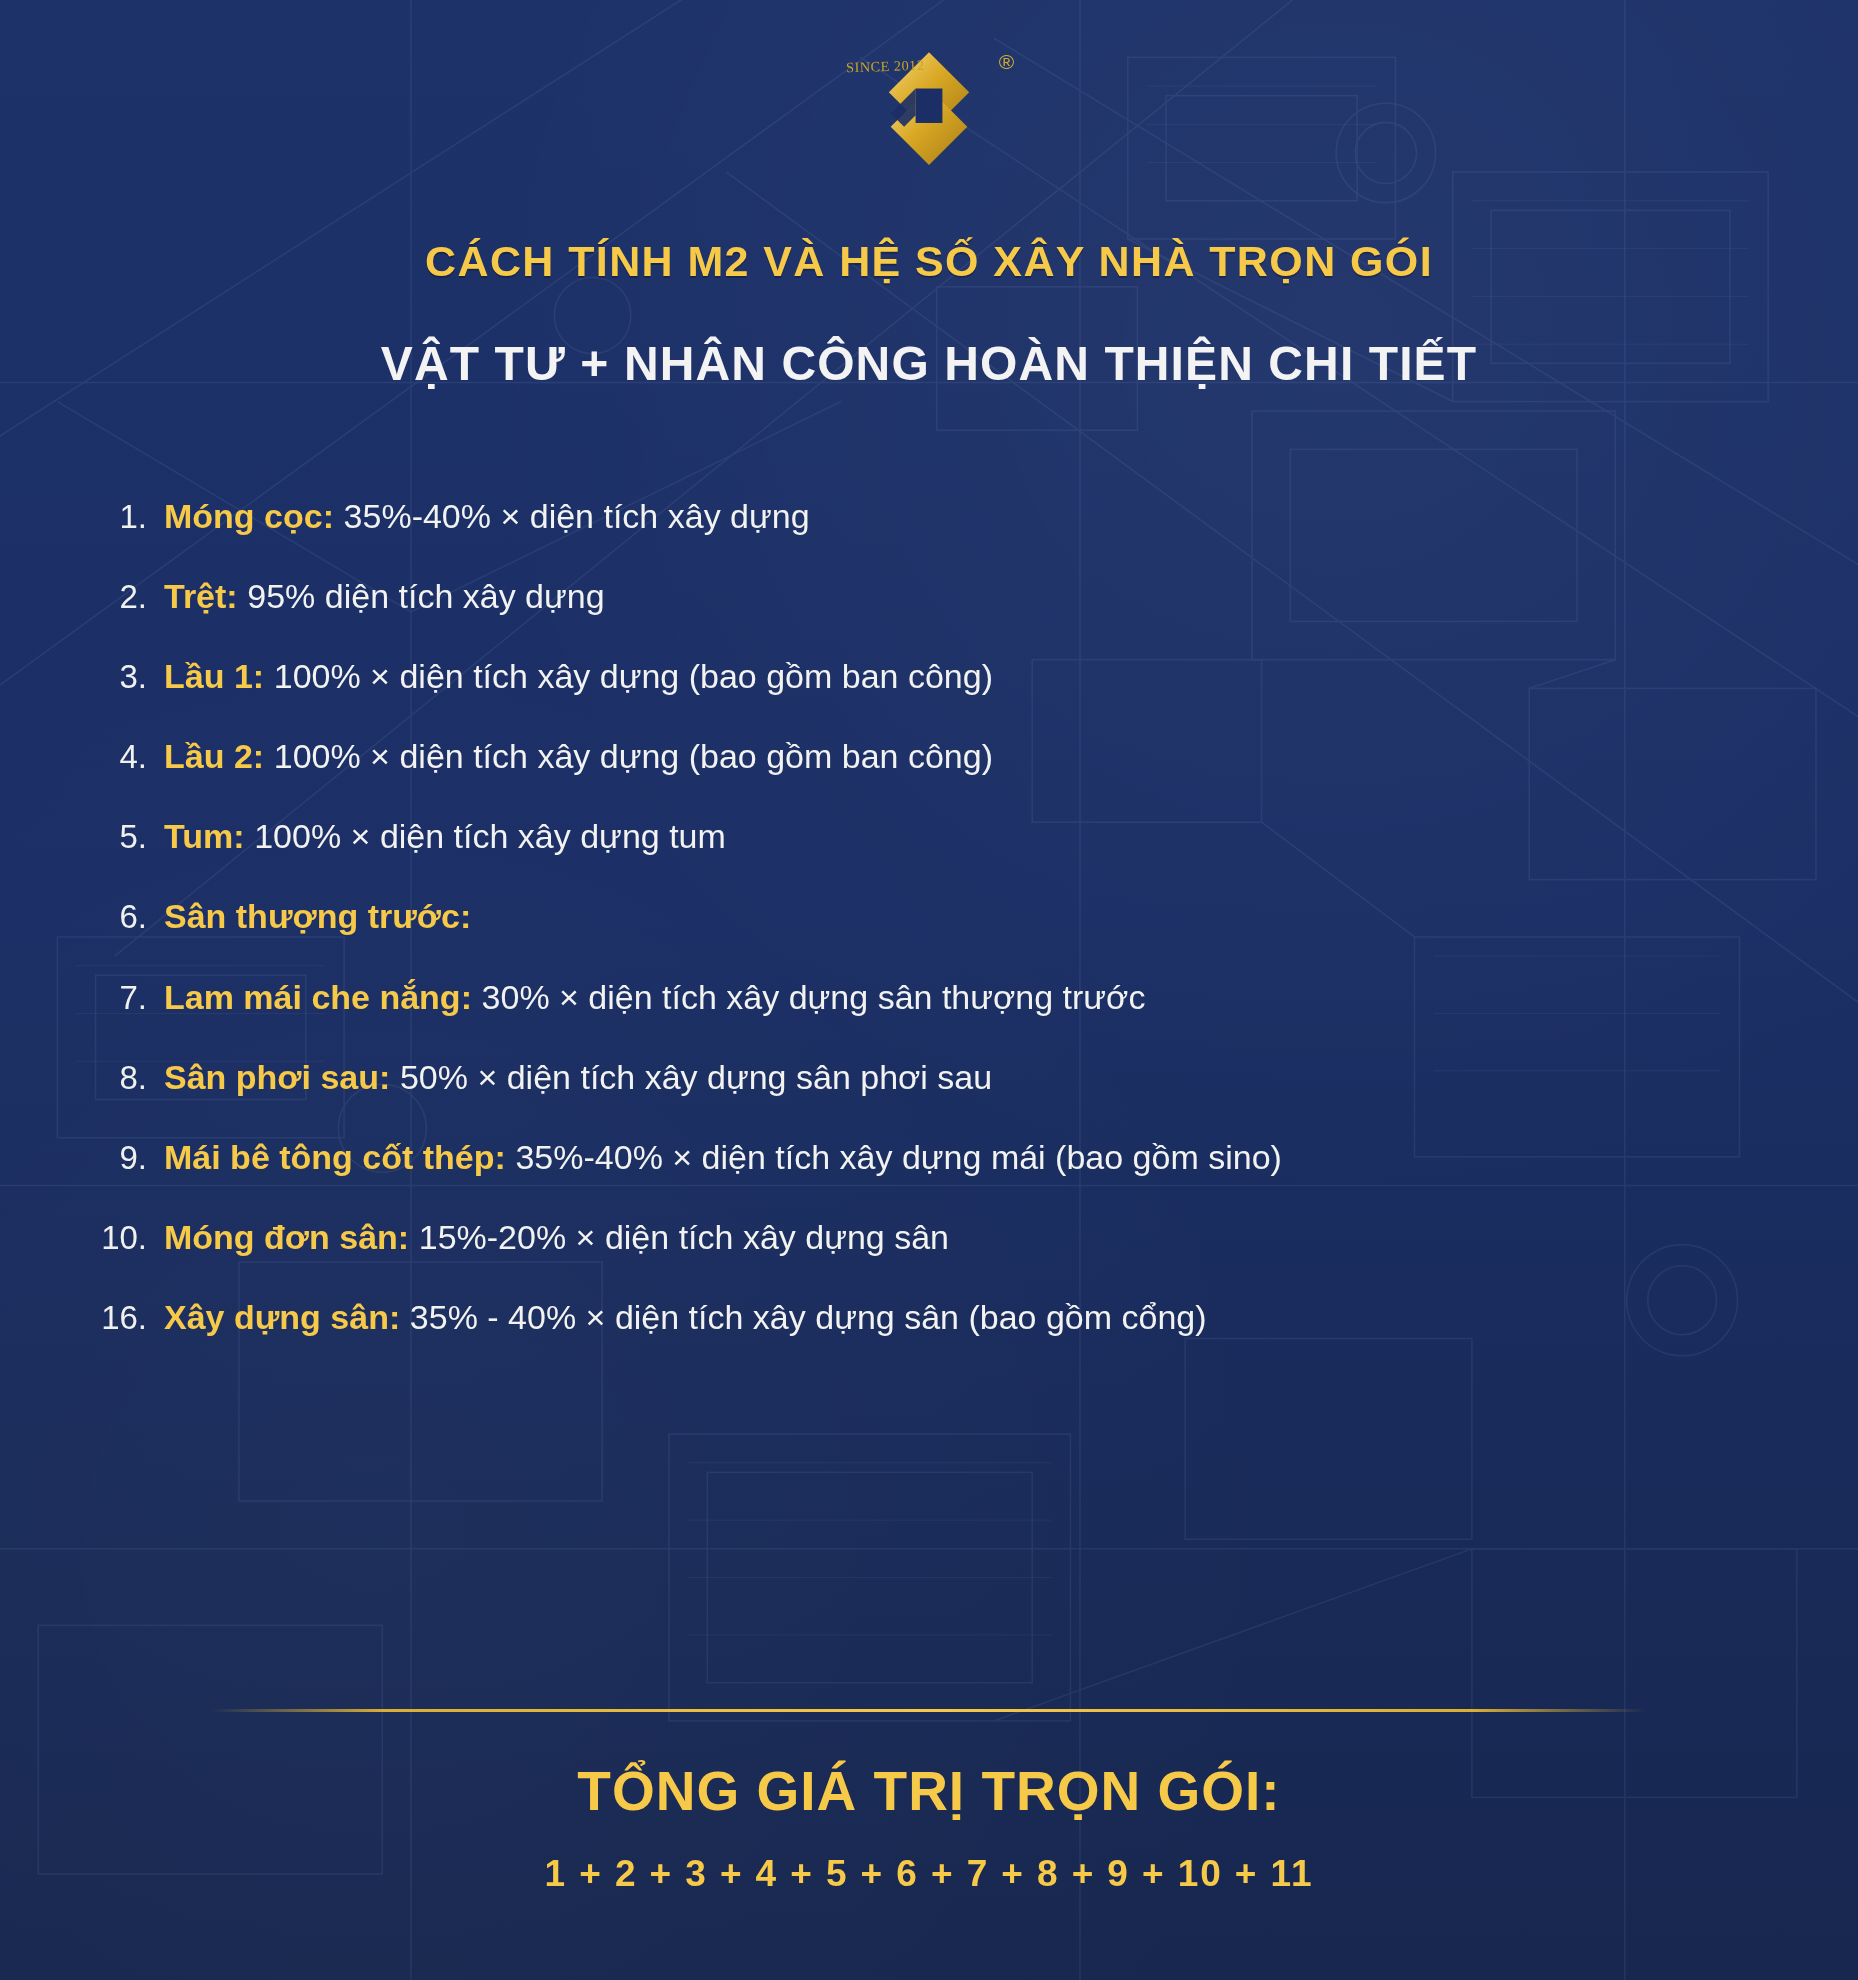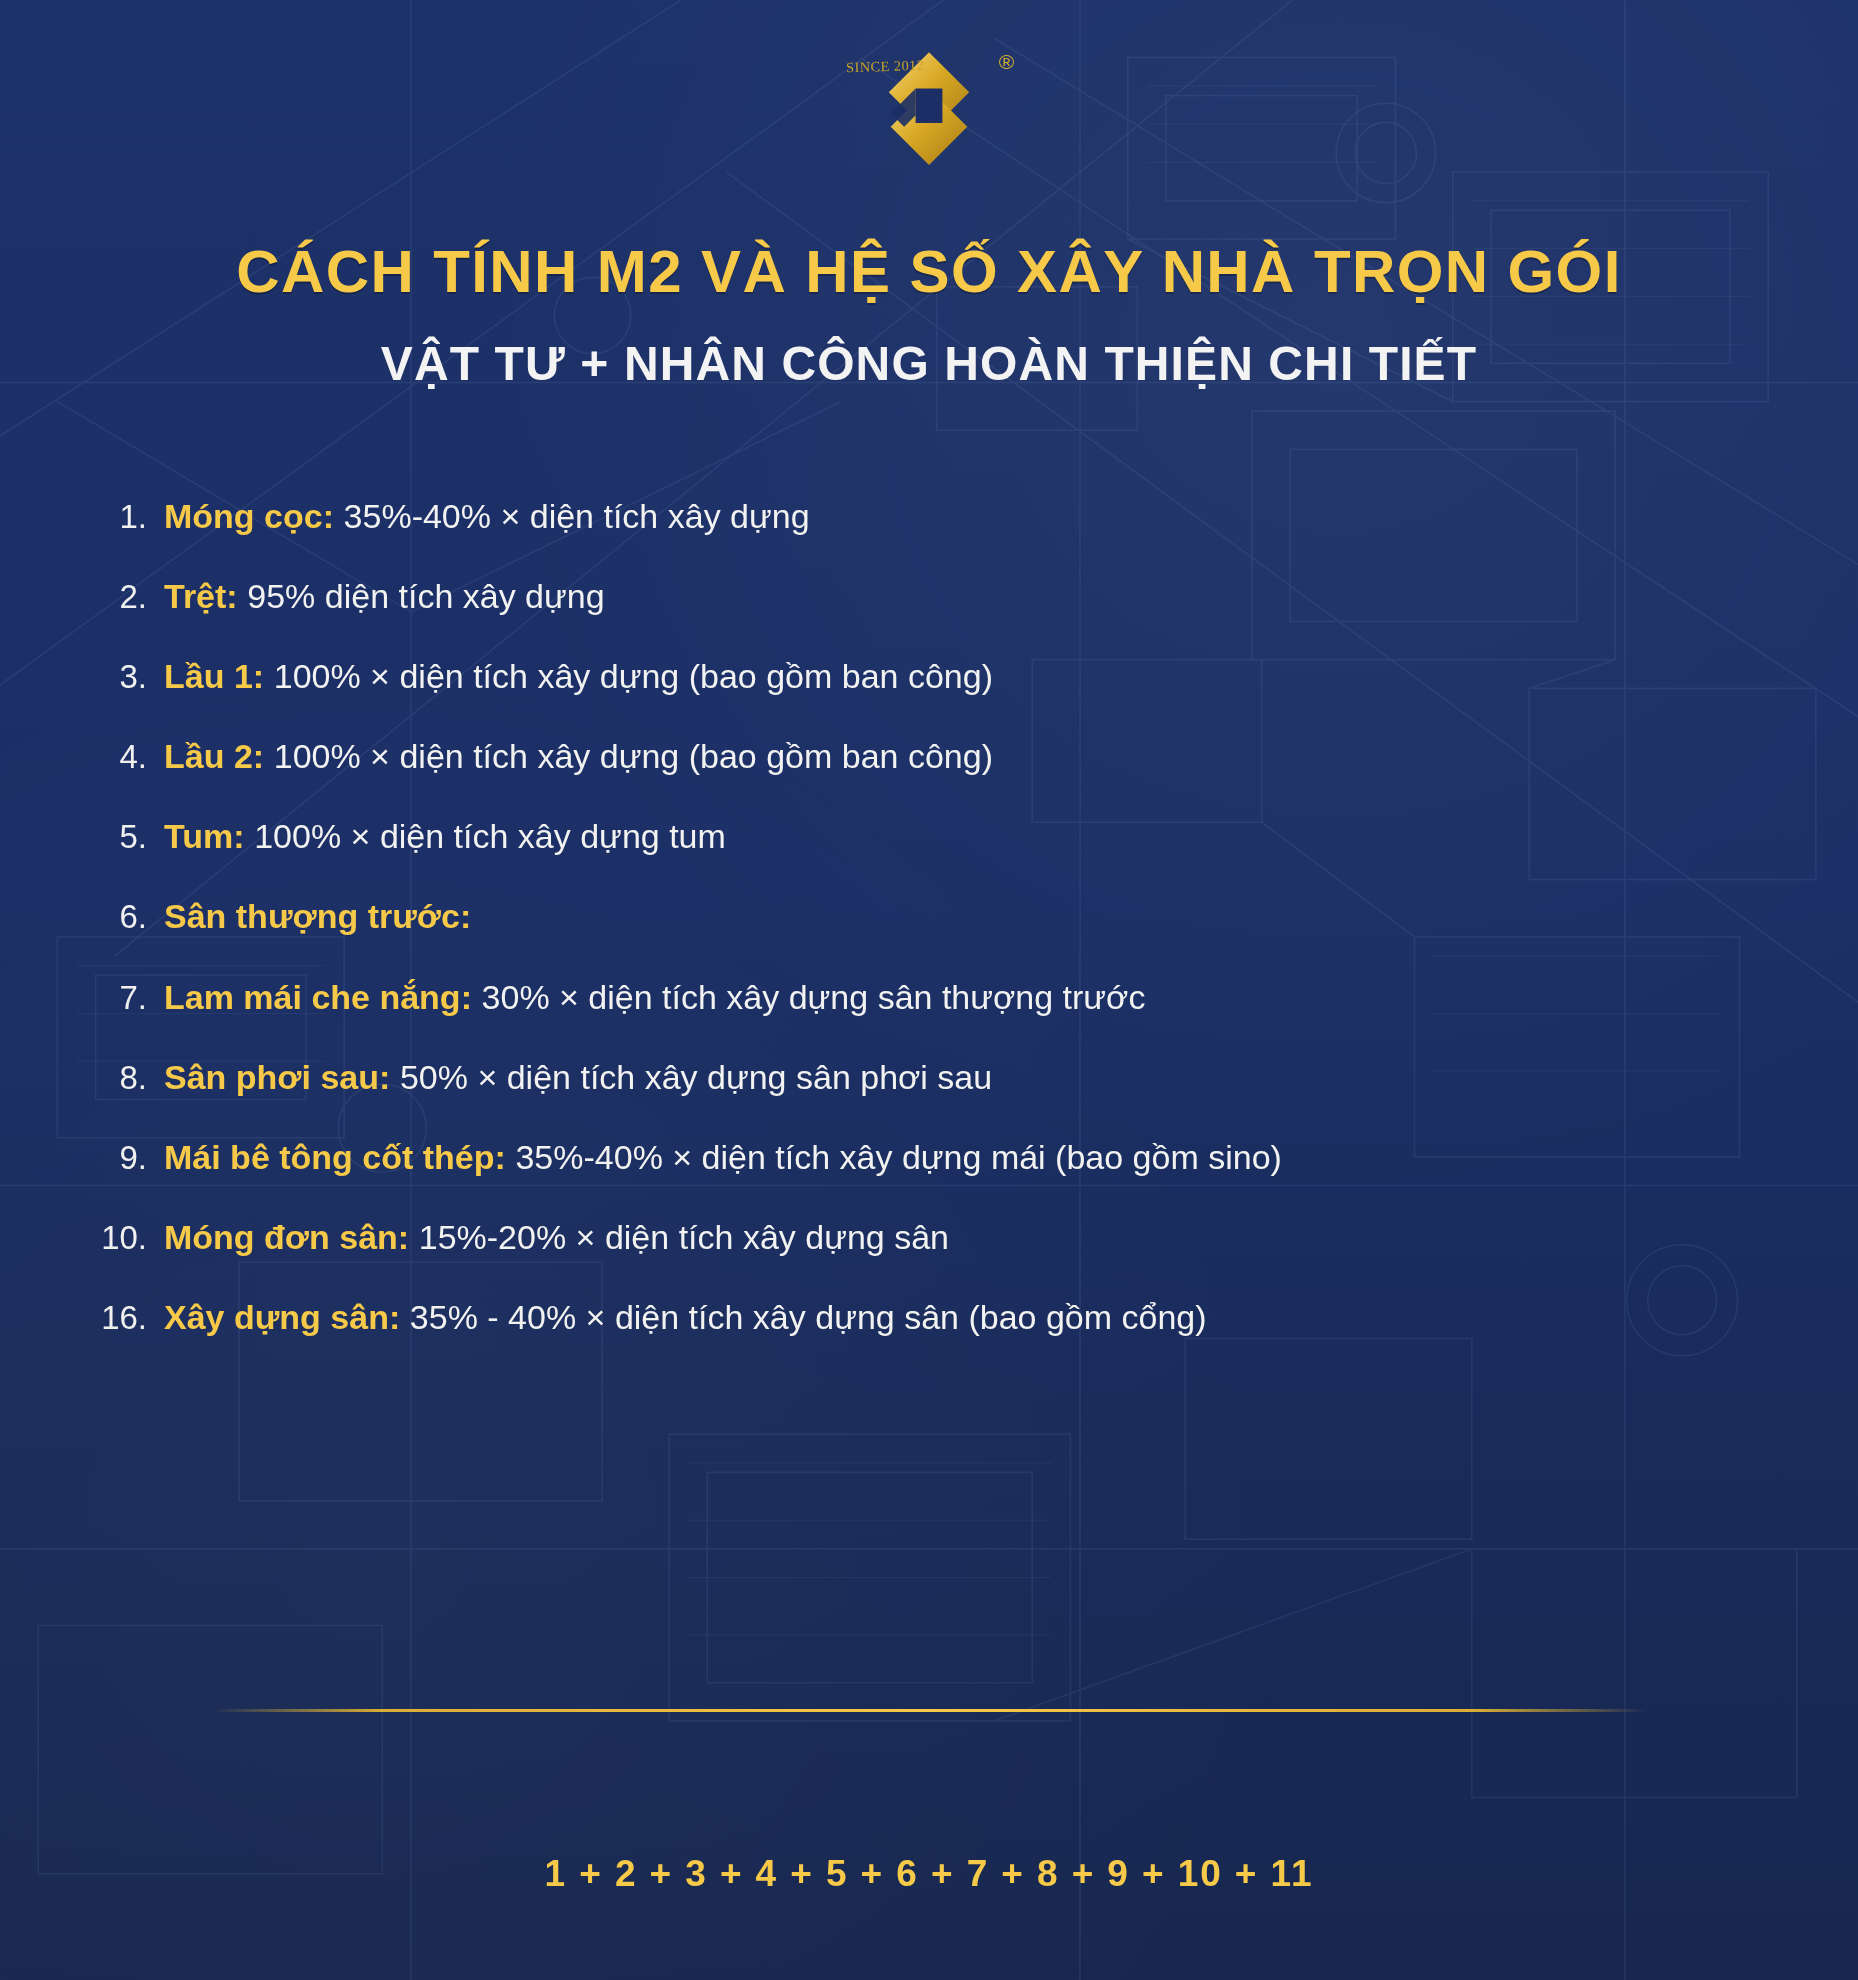--- a/index.html
+++ b/index.html
@@ -53,21 +53,21 @@
     font-size:21px;
     color:#d4ad2e;
   }
 
   
   .title {
     position:absolute;
     top:237px; left:0; right:0;
     text-align:center;
     color:#f7c948;
-    font-size:60px;
+    font-size:43px;
     font-weight:bold;
     letter-spacing:1.4px;
     text-shadow:0 1.9px 0 rgba(0,0,0,0.25);
   }
   .subtitle {
     position:absolute;
     top:336px; left:0; right:0;
     text-align:center;
     color:#f3f3f3;
     font-size:48px;
@@ -273,16 +273,17 @@
 
     <div class="row">
       <span class="num">16.</span>
       <span class="label">Xây dựng sân:</span>
       <span class="value">35% - 40% × diện tích xây dựng sân (bao gồm cổng)</span>
     </div>
 
   </div>
 
   <div class="divider"></div>
+  <div class="total-label">TỔNG GIÁ TRỊ TRỌN GÓI:</div>
   <div class="total-formula">1 + 2 + 3 + 4 + 5 + 6 + 7 + 8 + 9 + 10 + 11</div>
 
 </div>
 
 
 </body></html>

